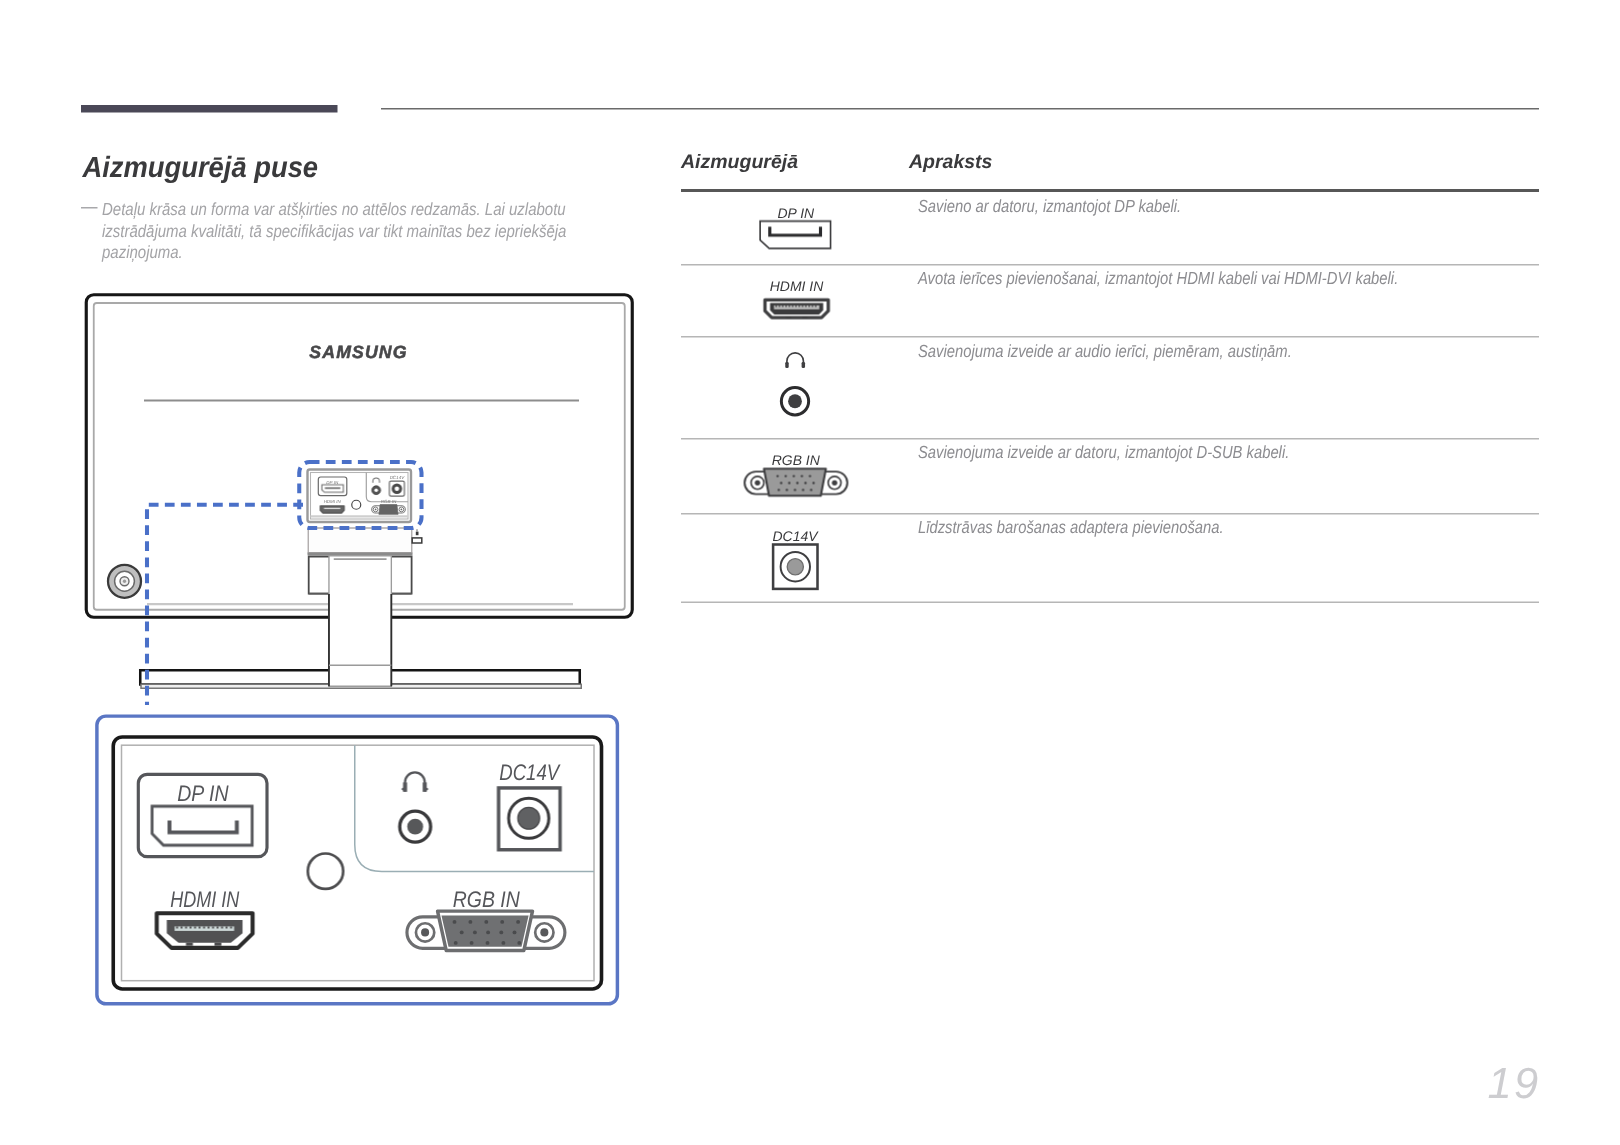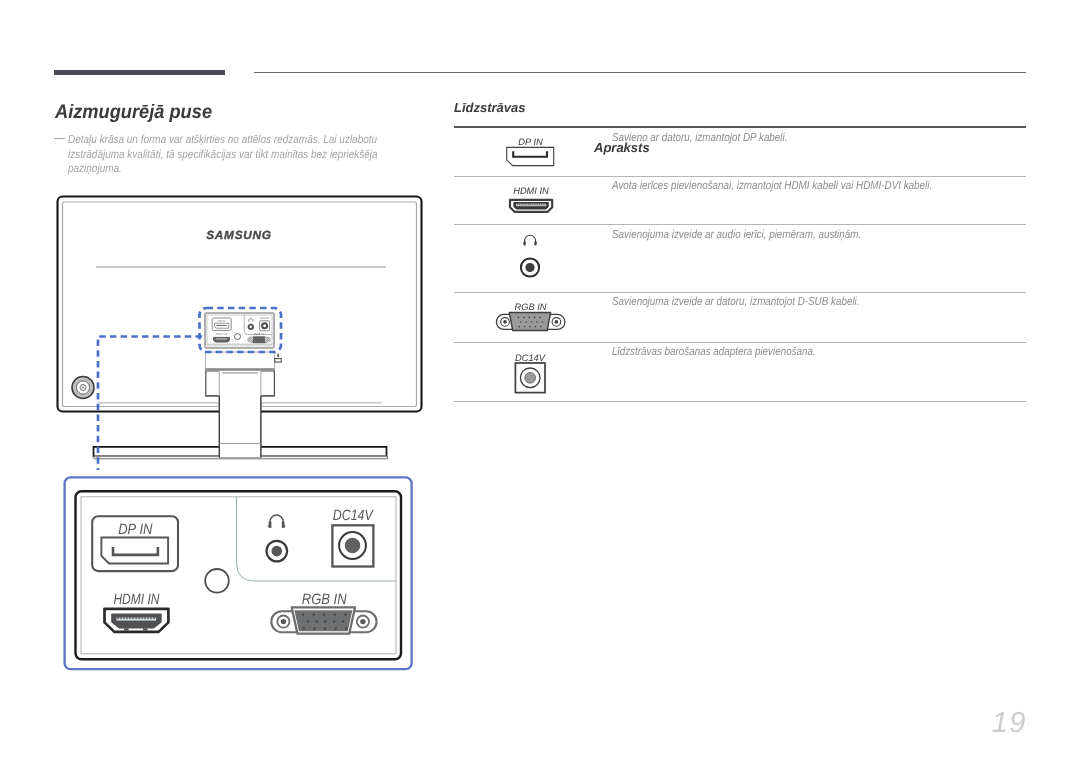--- a/index.html
+++ b/index.html
@@ -81,21 +81,21 @@
   .tbl { position: absolute; left: 454px; top: 99.5px; width: 572px; }
   .tbl-head { position: relative; height: 31px; }
   .th {
     position: absolute;
     top: 0;
     font-size: 13px;
     font-weight: bold;
     color: #3a3a3c;
   }
   .th-port { left: 0px; }
-  .th-desc { left: 140px; margin-top: 40px; }
+  .th-desc { left: 152px; }
   .rule-head {
     position: absolute;
     left: 454px; top: 126px;
     width: 572px; height: 1.8px;
     background: #575757;
   }
   .row-rule {
     position: absolute;
     left: 454px;
     width: 572px; height: 1px;
@@ -161,21 +161,21 @@
     <span class="dash"></span>
     <span class="txt">
       <span>Detaļu krāsa un forma var atšķirties no attēlos redzamās. Lai uzlabotu</span>
       <span>izstrādājuma kvalitāti, tā specifikācijas var tikt mainītas bez iepriekšēja</span>
       <span>paziņojuma.</span>
     </span>
   </div>
 
   <div class="tbl">
     <div class="tbl-head">
-      <div class="th th-port">Līdzstrāvas</div>
+      <div class="th th-port">Aizmugurējā</div>
       <div class="th th-desc">Apraksts</div>
     </div>
   </div>
   <div class="rule-head"></div>
 
   <div class="row-rule" style="top:176px"></div>
   <div class="row-rule" style="top:224px"></div>
   <div class="row-rule" style="top:292px"></div>
   <div class="row-rule" style="top:342px"></div>
   <div class="row-rule" style="top:401px"></div>

